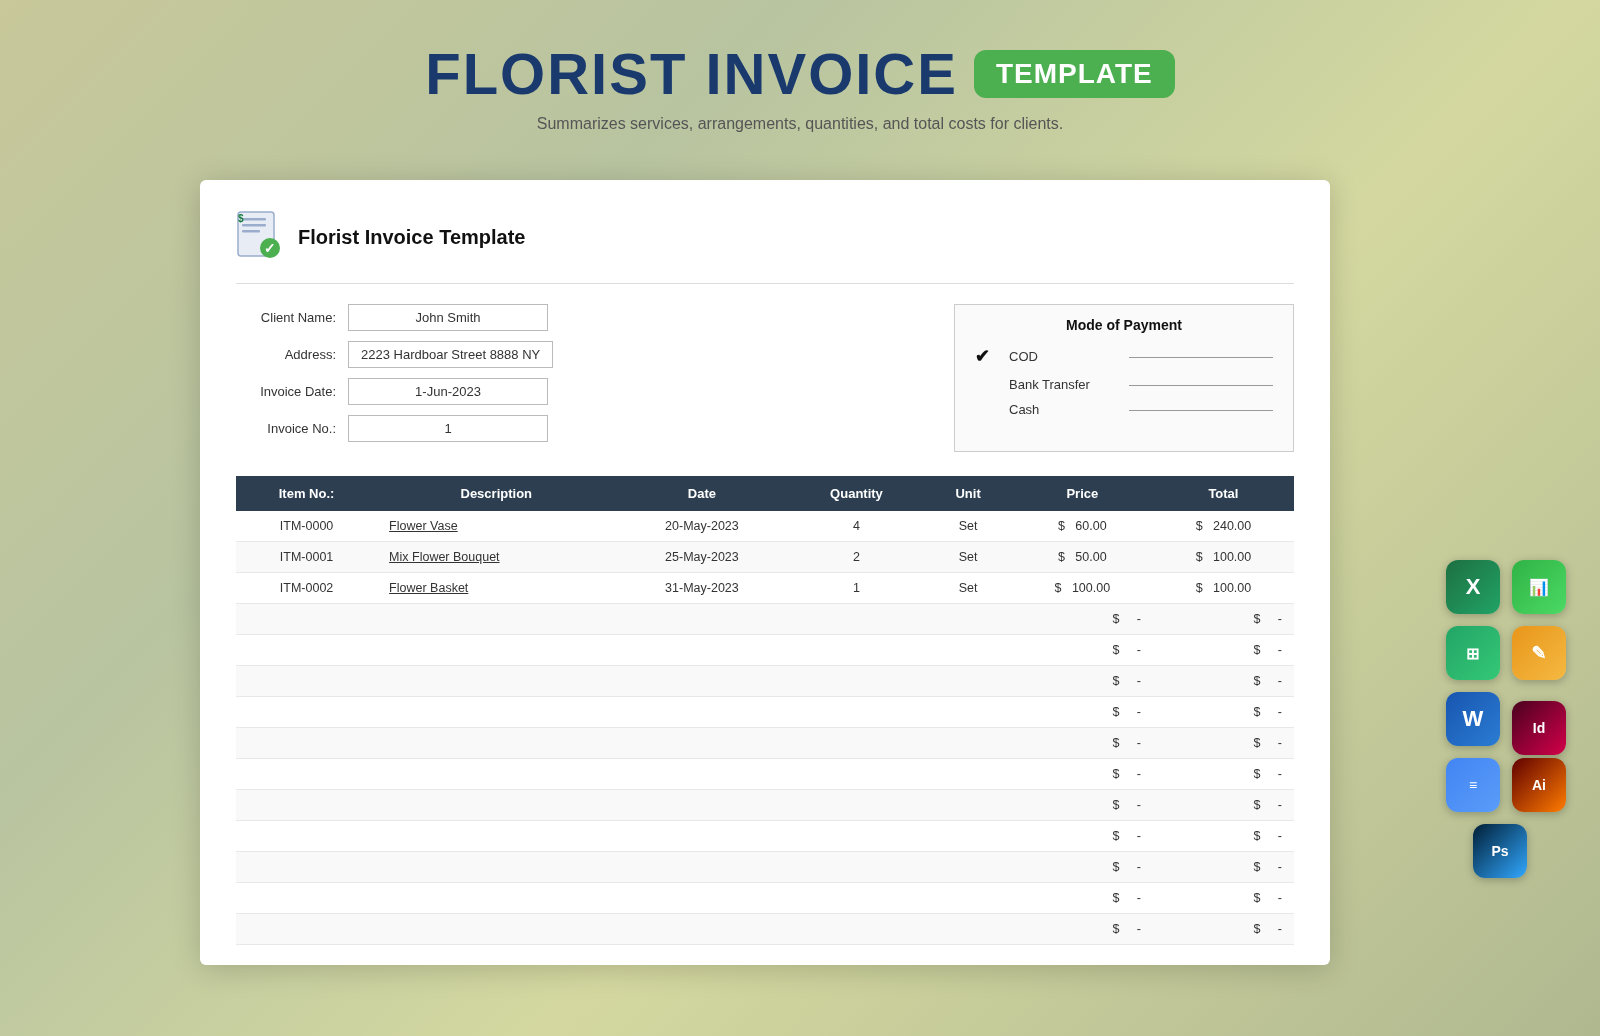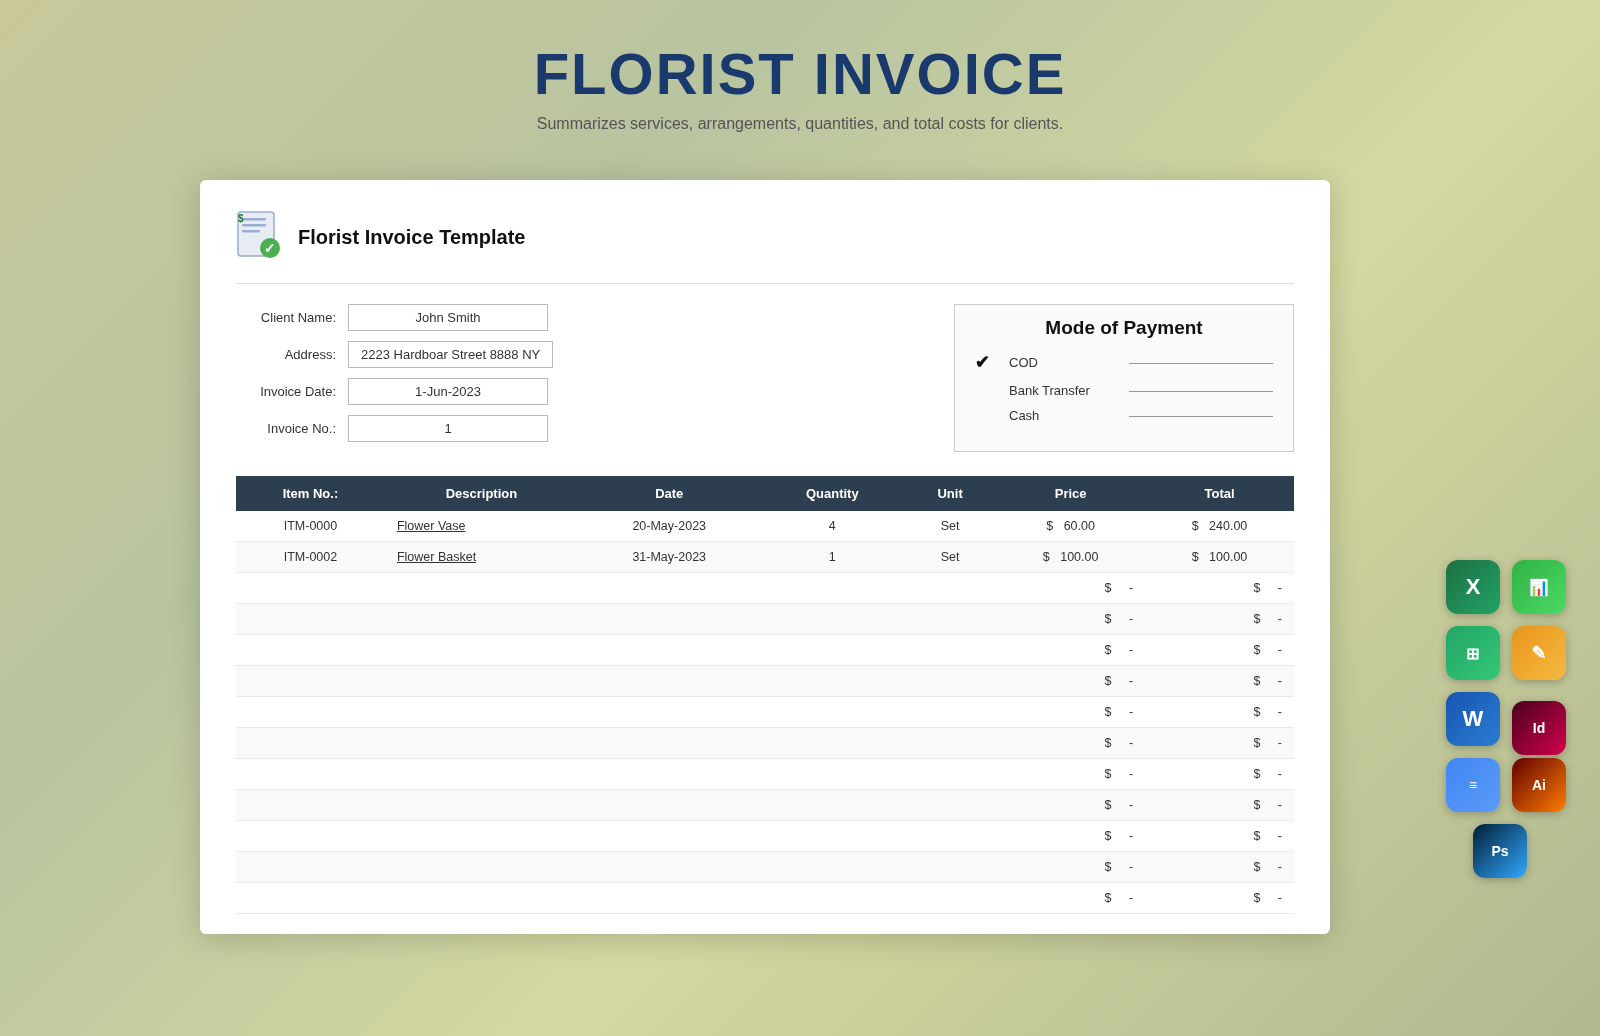--- a/index.html
+++ b/index.html
@@ -178,21 +178,21 @@
     .payment-box {
       border: 1px solid #ccc;
       padding: 12px 20px;
       min-width: 340px;
       background: #fafafa;
     }
 
     .payment-title {
       text-align: center;
       font-weight: 700;
-      font-size: 19px;
+      font-size: 14px;
       color: #111;
       margin-bottom: 12px;
     }
 
     .payment-row {
       display: flex;
       align-items: center;
       margin-bottom: 10px;
       gap: 10px;
     }
@@ -296,20 +296,21 @@
     .app-icon.gdocs { background: linear-gradient(135deg, #3a7bd5, #5a9fe8); }
     .app-icon.illustrator { background: linear-gradient(135deg, #600000, #ff7c00); }
     .app-icon.photoshop { background: linear-gradient(135deg, #001e36, #31a8ff); }
   </style>
 </head>
 <body>
 
 <div class="page-header">
   <div class="page-title">
     <span class="title-main">FLORIST INVOICE</span>
+    <span class="title-badge">TEMPLATE</span>
   </div>
   <div class="page-subtitle">Summarizes services, arrangements, quantities, and total costs for clients.</div>
 </div>
 
 <div class="invoice-wrapper">
 
   <div class="invoice-header">
     <div class="invoice-title-section">
       <div class="invoice-icon">
         <svg viewBox="0 0 44 50" fill="none" xmlns="http://www.w3.org/2000/svg">
@@ -383,20 +384,29 @@
     <tr>
       <td>ITM-0000</td>
       <td>Flower Vase</td>
       <td>20-May-2023</td>
       <td>4</td>
       <td>Set</td>
       <td>$ &nbsp;&nbsp;60.00</td>
       <td>$ &nbsp;&nbsp;240.00</td>
     </tr>
         <tr>
+      <td>ITM-0001</td>
+      <td>Mix Flower Bouquet</td>
+      <td>25-May-2023</td>
+      <td>2</td>
+      <td>Set</td>
+      <td>$ &nbsp;&nbsp;50.00</td>
+      <td>$ &nbsp;&nbsp;100.00</td>
+    </tr>
+        <tr>
       <td>ITM-0002</td>
       <td>Flower Basket</td>
       <td>31-May-2023</td>
       <td>1</td>
       <td>Set</td>
       <td>$ &nbsp;&nbsp;100.00</td>
       <td>$ &nbsp;&nbsp;100.00</td>
     </tr>
         <tr>
       <td>&nbsp;</td>

